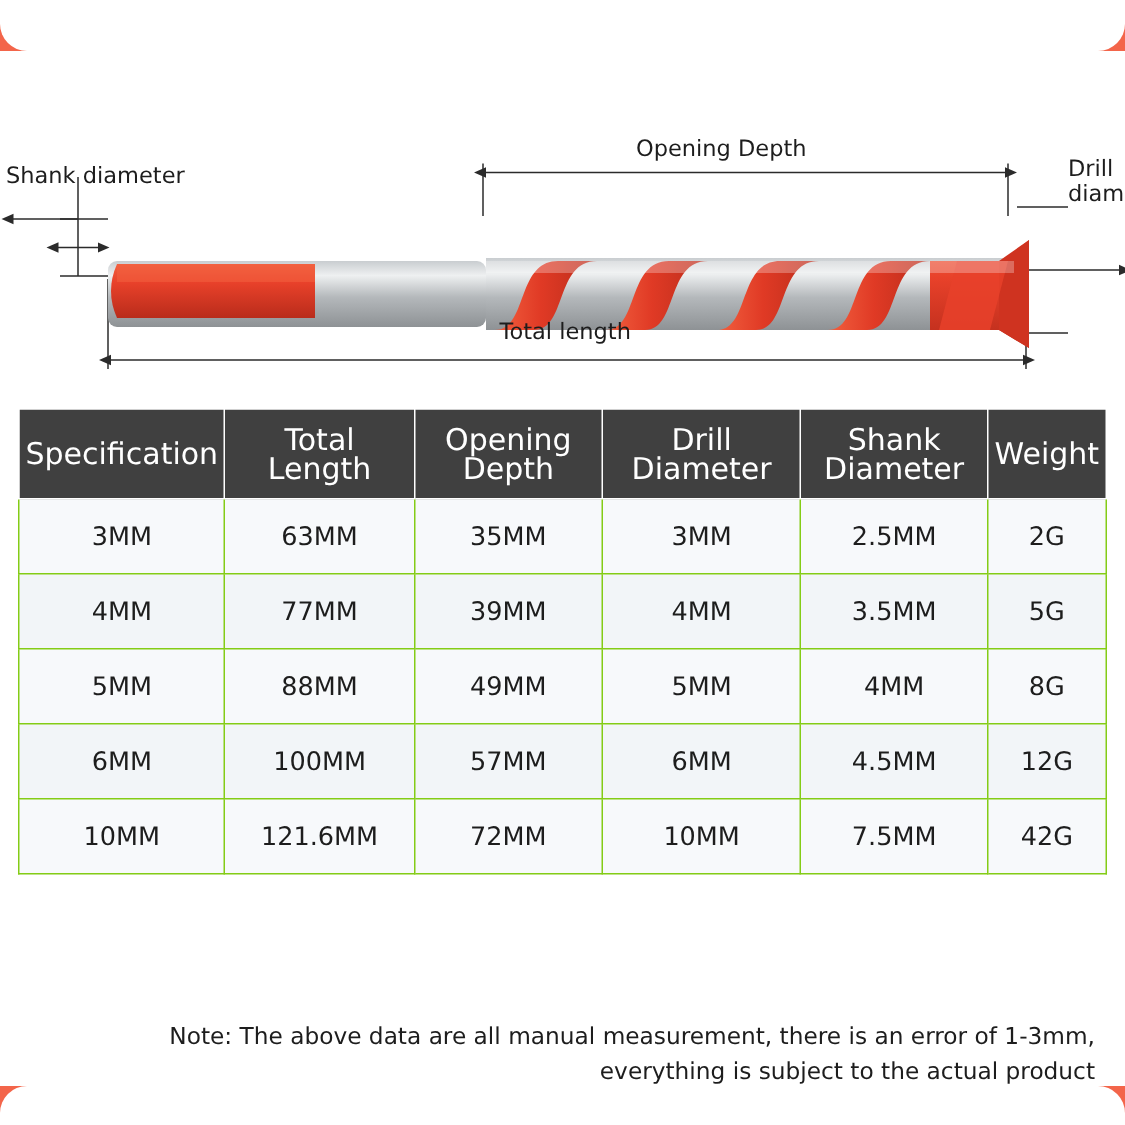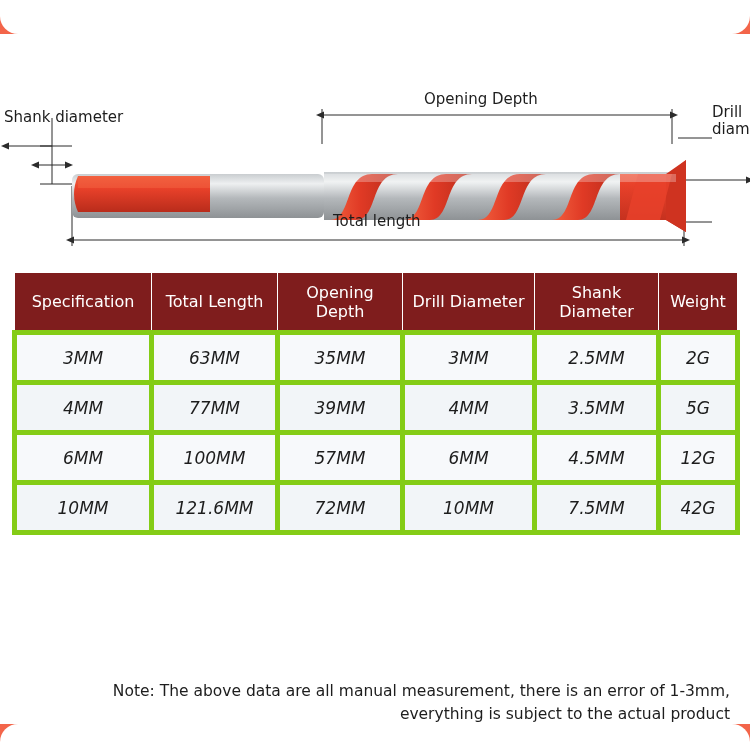--- a/index.html
+++ b/index.html
@@ -51,39 +51,38 @@
     position: absolute;
     left: 12px; top: 272px;
     width: 726px;
   }
   table {
     border-collapse: collapse;
     width: 726px;
     table-layout: fixed;
   }
   thead th {
-    background: #7f1d1d;
+    background: #404040;
     color: #ffffff;
     font-weight: normal;
-    font-size: 16px;
+    font-size: 20px;
     height: 60px;
     border: 1px solid #ffffff;
     text-align: center;
     padding: 2px 4px;
     line-height: 19px;
   }
   tbody td {
     background: #f7f9fb;
     color: #1d1d1d;
     font-size: 17px;
     height: 50px;
-    border: 5px solid #84cc16;
+    border: 1px solid #84cc16;
     text-align: center;
     padding: 2px 4px;
-    font-style: italic;
   }
   tbody tr:nth-child(even) td { background: #f2f5f8; }
 
   .note {
     position: absolute;
     left: 30px; top: 680px;
     width: 700px;
     font-size: 15.5px;
     color: #1d1d1d;
     line-height: 23px;
@@ -210,20 +209,28 @@
       </tr>
       <tr>
         <td>4MM</td>
         <td>77MM</td>
         <td>39MM</td>
         <td>4MM</td>
         <td>3.5MM</td>
         <td>5G</td>
       </tr>
       <tr>
+        <td>5MM</td>
+        <td>88MM</td>
+        <td>49MM</td>
+        <td>5MM</td>
+        <td>4MM</td>
+        <td>8G</td>
+      </tr>
+      <tr>
         <td>6MM</td>
         <td>100MM</td>
         <td>57MM</td>
         <td>6MM</td>
         <td>4.5MM</td>
         <td>12G</td>
       </tr>
       <tr>
         <td>10MM</td>
         <td>121.6MM</td>

